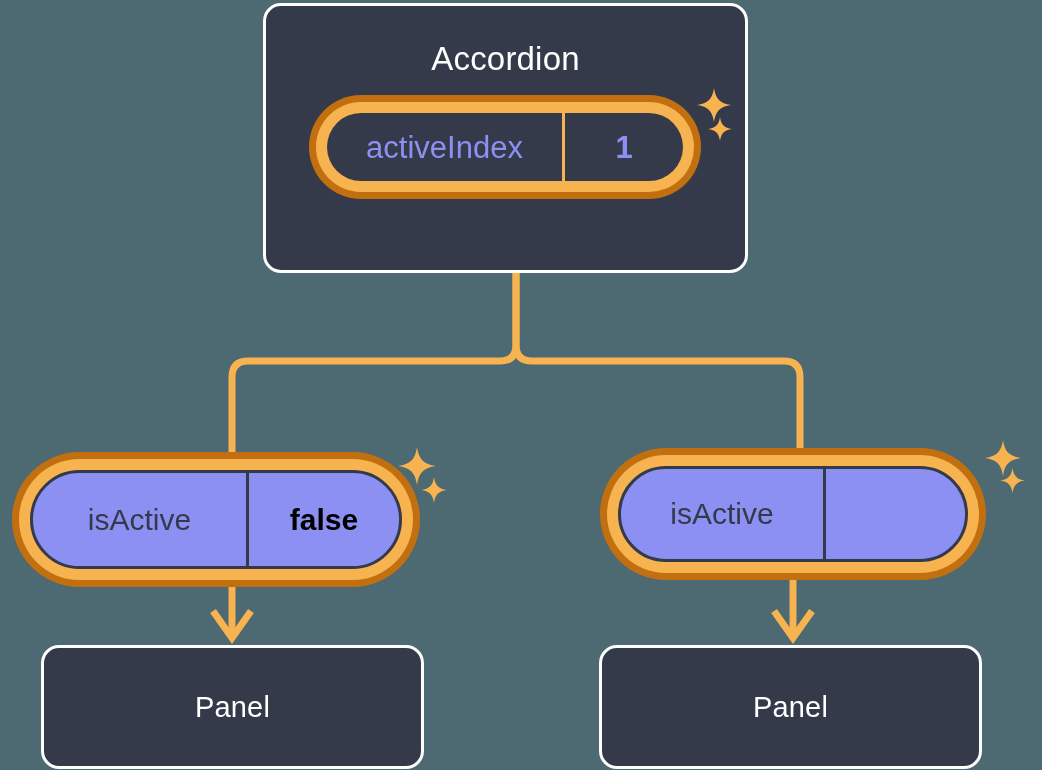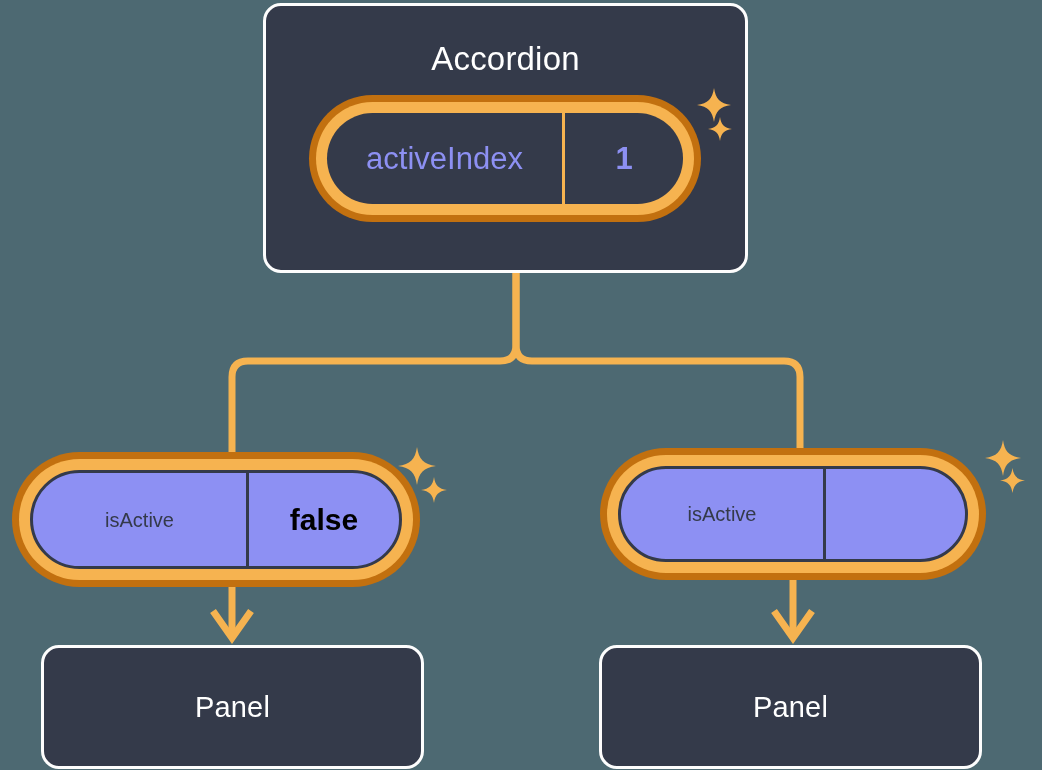--- a/index.html
+++ b/index.html
@@ -115,21 +115,21 @@
   }
   .pill-cell {
     display: flex;
     align-items: center;
     justify-content: center;
     box-sizing: border-box;
     line-height: 1;
   }
 
   
-  #pill-active-index { left: 309px; top: 95px; width: 392px; height: 127px; }
+  #pill-active-index { left: 309px; top: 95px; width: 392px; height: 104px; }
   #pill-active-index .pill-inner {
     background: #343a4a;
     border: 0;
   }
   #pill-active-index .pill-key {
     flex: 0 0 238px;
     color: #8d90f3;
     font-size: 31px;
     border-right: 3px solid #f6b350;
   }
@@ -140,21 +140,21 @@
     font-weight: 700;
   }
 
   
   .pill-purple .pill-inner {
     background: #8d90f3;
     border: 3px solid #343a4a;
   }
   .pill-purple .pill-key {
     color: #343a4a;
-    font-size: 20px;
+    font-size: 30px;
     border-right: 3px solid #343a4a;
   }
   .pill-purple .pill-val {
     flex: 1 1 auto;
     color: #000000;
     font-size: 30px;
     font-weight: 700;
   }
 
   #pill-is-active-false { left: 12px; top: 452px; width: 408px; height: 135px; }

